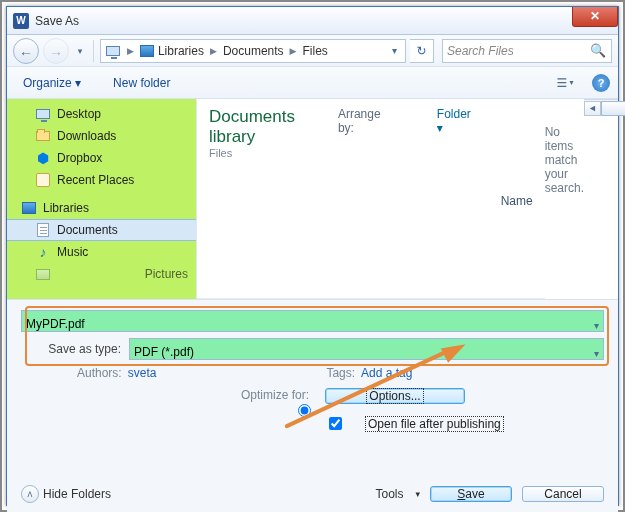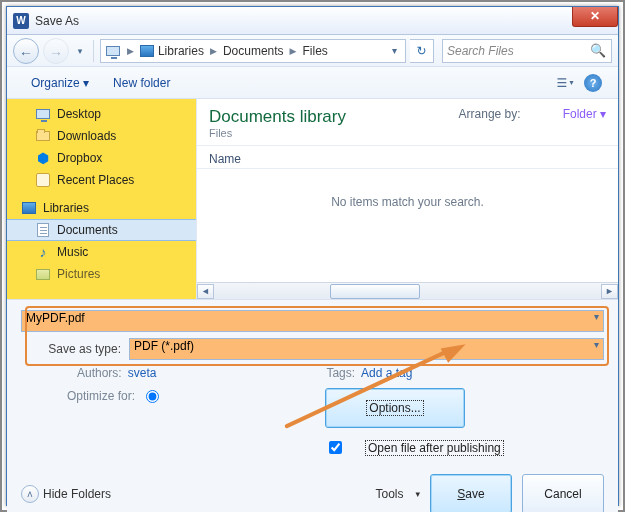--- a/index.html
+++ b/index.html
@@ -17,76 +17,76 @@
   .sep { width:1px; height:22px; background:#cfd9e6; margin:0 2px;}
   .breadcrumb { flex:1; height:24px; border:1px solid #b6c7dd; background:#fff; display:flex; align-items:center; padding:0 4px; gap:2px; overflow:hidden;}
   .lib-mini { display:inline-block; width:14px; height:12px; background:linear-gradient(#5faeea,#2a75c0); border:1px solid #2a6aa8; margin-right:2px;}
   .bc-item { color:#333; white-space:nowrap; }
   .bc-sep { color:#6c7f96; padding:0 4px; font-size:9px;}
   .drop { color:#4d6d93; padding:0 4px; font-size:10px;}
   .refresh { width:24px; height:24px; border:1px solid #b6c7dd; border-left:none; display:inline-flex; align-items:center; justify-content:center; background:#fff; color:#2a6aa8; font-size:12px;}
   .search { width:170px; height:24px; border:1px solid #b6c7dd; background:#fff; display:flex; align-items:center; padding:0 4px; margin-left:4px;}
   .search span.ph { color:#888; font-style:italic; flex:1;}
   .search .sicon { color:#5a84b6; font-size:13px;}
-  .toolbar { height:32px; border-bottom:1px solid #d9e2ee; background:linear-gradient(#f8fbfe,#eef4fb); display:flex; align-items:center; padding:0 16px; gap:8px;}
+  .toolbar { height:32px; border-bottom:1px solid #d9e2ee; background:linear-gradient(#f8fbfe,#eef4fb); display:flex; align-items:center; padding:0 8px; gap:16px;}
   .tbtn { color:#16499a; padding:4px 8px; border-radius:2px; }
   .spacer{flex:1;}
   .iconbtn{width:22px;height:22px;display:inline-flex;align-items:center;justify-content:center;color:#4d6d93;border:1px solid transparent;border-radius:2px;}
   .help{color:#fff;background:radial-gradient(#6fb2ef,#2a75c0);border-radius:50%;width:18px;height:18px;font-weight:bold;line-height:18px;text-align:center;font-size:11px;}
   .body { display:flex; height:200px; }
-  .tree { width:190px; border-right:1px solid #e0e7f0; padding:4px 0; overflow:hidden; background:#fde047;}
+  .tree { width:190px; border-right:1px solid #e0e7f0; padding:4px 0; overflow:hidden; background:#bef264;}
   .tree-group { margin-bottom:6px;}
   .tree-item { display:flex; align-items:center; gap:6px; padding:3px 8px 3px 28px; color:#222; white-space:nowrap;}
   .tree-item.selected { background:#d6e8f8; border:1px solid #8fbde8; border-left:none; border-right:none; padding-top:2px; padding-bottom:2px;}
   .tree-head { display:flex; align-items:center; gap:6px; padding:3px 8px 3px 14px; color:#222;}
   .ticon{width:16px;height:16px;display:inline-flex;align-items:center;justify-content:center;}
   .mon{width:14px;height:10px;border:1px solid #5a84b6;background:#cfe4f7;position:relative;}
   .mon::after{content:"";position:absolute;left:4px;top:10px;width:6px;height:2px;background:#5a84b6;}
   .fold{width:14px;height:10px;background:#ffe08a;border:1px solid #caa43f;position:relative;}
   .fold::before{content:"";position:absolute;left:0;top:-3px;width:6px;height:3px;background:#ffe08a;border:1px solid #caa43f;border-bottom:none;}
   .dropbox{color:#007ee5;font-size:14px;line-height:14px;}
   .clock{width:14px;height:14px;border:1px solid #caa43f;background:#fff7dd;border-radius:2px;position:relative;}
   .lib-big{width:14px;height:12px;background:linear-gradient(#5faeea,#2a75c0);border:1px solid #2a6aa8;}
   .doc{width:12px;height:14px;background:#fff;border:1px solid #8aa5c4;position:relative;}
   .doc::after{content:"";position:absolute;left:2px;top:3px;width:7px;height:1px;background:#8aa5c4;box-shadow:0 3px 0 #8aa5c4,0 6px 0 #8aa5c4;}
   .note{color:#2a75c0;font-size:14px;}
   .pic{width:14px;height:11px;border:1px solid #7aa05a;background:linear-gradient(#dff0d0,#b8d99a);}
-  .content { flex:1; display:flex; flex-direction:column; }
+  .content { flex:1; display:flex; }
   .lib-head { padding:8px 12px 6px; border-bottom:1px solid #e7edf5; display:flex; align-items:flex-start;}
   .lib-head h2{margin:0;font-size:17px;font-weight:normal;color:#126a3e;}
   .lib-head .sub{color:#7a8796;font-size:11px;}
   .arrange{margin-left:auto;display:flex;align-items:center;gap:6px;color:#5c6b7d;}
-  .arrange a{color:#8b5cf6;margin-left:36px;}
+  .arrange a{color:#0369a1;margin-left:36px;}
   .cols { display:flex; padding:6px 12px 2px; border-bottom:1px solid #e7edf5; color:#3b5170;align-items:center;}
   .cols .c1{flex:1;}
   .cols .c2{width:150px;}
   .empty { flex:1; display:flex; align-items:flex-start; justify-content:center; padding-top:26px; color:#6c7a8b;}
   .hscroll{height:17px;border-top:1px solid #cfd8e4;background:linear-gradient(#f2f5fa,#e6ecf4);display:flex;align-items:center;}
   .hscroll .ar{width:17px;height:15px;border:1px solid #b6c7dd;background:linear-gradient(#fefefe,#e6ecf4);margin:0;display:inline-flex;align-items:center;justify-content:center;color:#4d6d93;font-size:9px;}
   .hscroll .track{flex:1;position:relative;height:15px;}
   .hscroll .thumb{position:absolute;left:30%;width:90px;height:15px;border:1px solid #9db8d8;background:linear-gradient(#fefefe,#dfe9f5);border-radius:2px;}
   .lower { padding:10px 14px 0; background:#f3f6fa; border-top:1px solid #d9e2ee; position:relative; height:215px;}
   .row{display:flex;align-items:center;margin-bottom:6px;}
   .row label{width:108px;text-align:right;color:#444;padding-right:8px;}
   .row .field{flex:1;display:flex;align-items:center;}
-  .combo{flex:1;height:22px;border:1px solid #9db8d8;background:#fdba74;display:flex;align-items:flex-start;padding:0 4px;}
+  .combo{flex:1;height:22px;border:1px solid #9db8d8;background:#86efac;display:flex;align-items:flex-end;padding:0 4px;}
   .combo .val{flex:1;}
   .combo .dd{color:#4d6d93;font-size:10px;}
   .box1{position:absolute;left:18px;top:6px;width:584px;height:60px;border:2px solid #e58a3c;border-radius:4px;pointer-events:none;}
   .meta{display:flex;gap:60px;padding-left:56px;margin-top:6px;margin-bottom:8px;}
   .meta .lbl{color:#7a8796;margin-right:6px;}
   .meta a{color:#1e5fb7;}
   .opts{display:flex;padding-left:34px;gap:10px;}
   .opts .left{width:260px;}
   .opts .lbl{color:#7a8796;display:inline-block;width:86px;text-align:right;vertical-align:top;padding-right:6px;}
-  .radio-row{display:flex;align-items:flex-end;margin-bottom:6px;}
+  .radio-row{display:flex;align-items:flex-end;margin-bottom:6px;flex-direction:column;}
   .radio-row input{margin-top:2px;margin-right:4px;}
   .radio-row span{color:#1e5fb7;}
   .opts .right{flex:1;}
-  .btn{height:40px;border:1px solid #8fb4dc;background:linear-gradient(#fdfeff,#e6f0fb);border-radius:3px;padding:0 18px;color:#222;display:inline-flex;align-items:center;justify-content:center;min-width:82px;}
+  .btn{height:16px;border:1px solid #8fb4dc;background:linear-gradient(#fdfeff,#e6f0fb);border-radius:3px;padding:0 18px;color:#222;display:inline-flex;align-items:center;justify-content:center;min-width:82px;}
   .btn.hi{border-color:#4aa3e0;background:linear-gradient(#eaf6ff,#c9e8ff);box-shadow:0 0 0 1px #a4d6f7 inset;}
   .dotted{border:1px dotted #333;padding:0 2px;}
   .check-row{display:flex;align-items:center;gap:20px;margin-top:10px;color:#222;}
   .footer{position:absolute;left:0;right:0;bottom:0;height:40px;display:flex;align-items:center;padding:0 14px;gap:10px;}
   .footer .hide{display:flex;align-items:center;gap:4px;color:#333;}
   .footer .hide .chev{width:18px;height:18px;border:1px solid #9db8d8;border-radius:50%;background:linear-gradient(#fefefe,#e6ecf4);display:inline-flex;align-items:center;justify-content:center;font-size:10px;color:#4d6d93;}
   .arrow-line{position:absolute;left:278px;top:125px;width:185px;height:4px;background:#e58a3c;transform:rotate(-25deg);transform-origin:left center;border-radius:2px;pointer-events:none;}
   .arrow-head{position:absolute;left:440px;top:38px;width:0;height:0;border-left:8px solid transparent;border-right:8px solid transparent;border-bottom:24px solid #e58a3c;transform:rotate(62deg);pointer-events:none;}
 </style>
 </head>
@@ -173,21 +173,21 @@
         <div class="tree-item selected">
               <span class="ticon">
                 <span class="doc"></span>
               </span>
               <span>Documents</span>
             </div>
         <div class="tree-item">
               <span class="ticon note">♪</span>
               <span>Music</span>
             </div>
-        <div class="tree-item" style="opacity:.7;">
+        <div class="tree-item" style="opacity:.7;justify-content:space-between;">
               <span class="ticon">
                 <span class="pic"></span>
               </span>
               <span>Pictures</span>
             </div>
       </div>
     </div>
     <div class="content">
       <div class="lib-head">
         <div>

